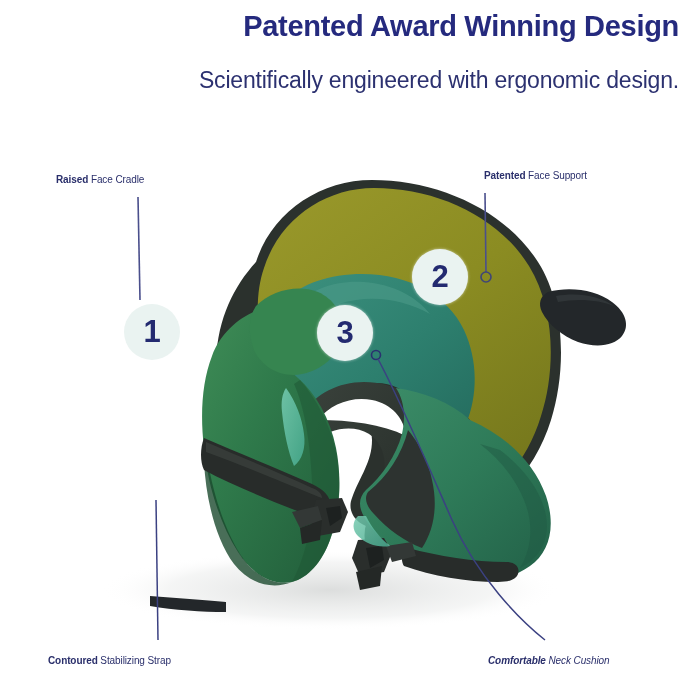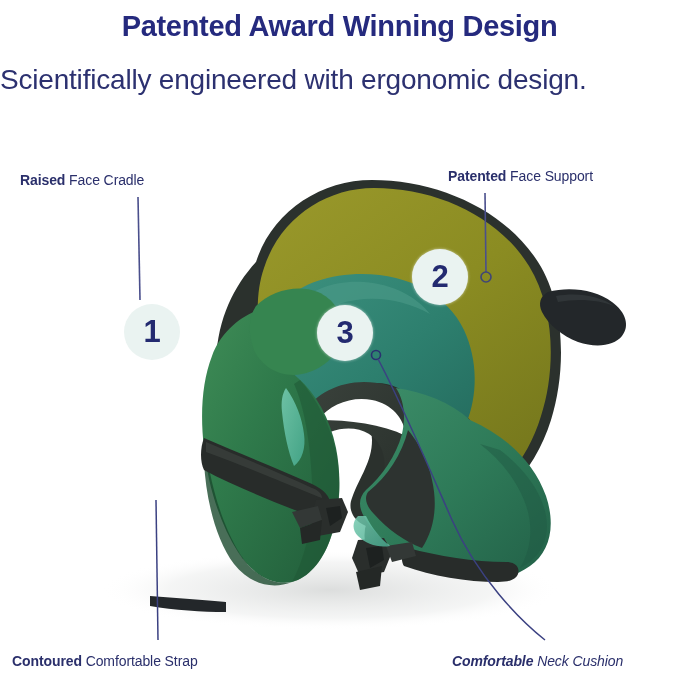--- a/index.html
+++ b/index.html
@@ -21,48 +21,49 @@
     inset: 0;
     background: #ffffff;
   }
 
   
   .headline {
     position: absolute;
     top: 6px;
     left: 0;
     width: 679px;
-    text-align: center;
+    text-align: right;
     font-size: 29px;
     font-weight: bold;
     letter-spacing: -0.3px;
     color: #252a7e;
     line-height: 40px;
   }
   .subhead {
     position: absolute;
     top: 64px;
     left: 0;
     width: 679px;
-    text-align: left;
-    font-size: 28px;
+    text-align: right;
+    font-size: 23px;
     font-weight: normal;
     letter-spacing: -0.2px;
     color: #2c3170;
     line-height: 32px;
   }
 
   
   .callout-label {
     position: absolute;
-    font-size: 14px;
+    font-size: 10px;
     color: #2a2f6b;
     white-space: nowrap;
     letter-spacing: -0.1px;
     line-height: 20px;
+    margin-left: 36px;
   }
   .callout-label .lead {
     font-weight: bold;
   }
   .callout-label .rest {
     font-weight: normal;
   }
 
   #label-face-cradle   { left: 20px;  top: 170px; }
   #label-head-support  { left: 448px; top: 166px; }
@@ -337,20 +338,20 @@
 
   <div class="callout-label" id="label-face-cradle">
     <span class="lead">Raised</span><span class="rest"> Face Cradle</span>
   </div>
 
   <div class="callout-label" id="label-head-support">
     <span class="lead">Patented</span><span class="rest"> Face Support</span>
   </div>
 
   <div class="callout-label" id="label-strap">
-    <span class="lead">Contoured</span><span class="rest"> Comfortable Strap</span>
+    <span class="lead">Contoured</span><span class="rest"> Stabilizing Strap</span>
   </div>
 
   <div class="callout-label" id="label-neck-cushion">
     <span class="lead">Comfortable</span><span class="rest"> Neck Cushion</span>
   </div>
 
 </div>
 
 </body></html>

